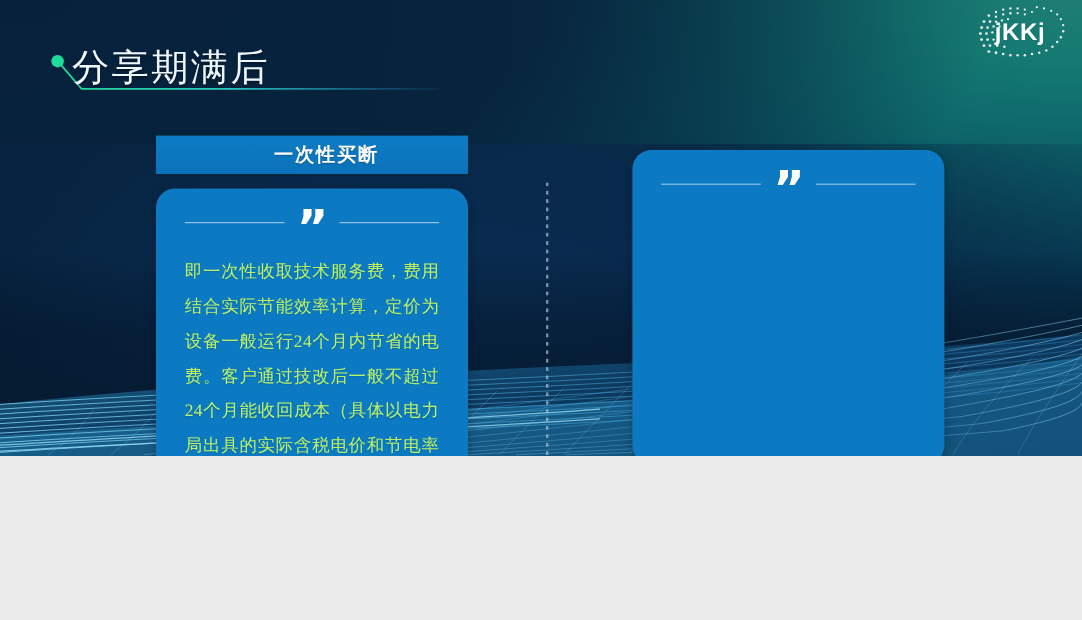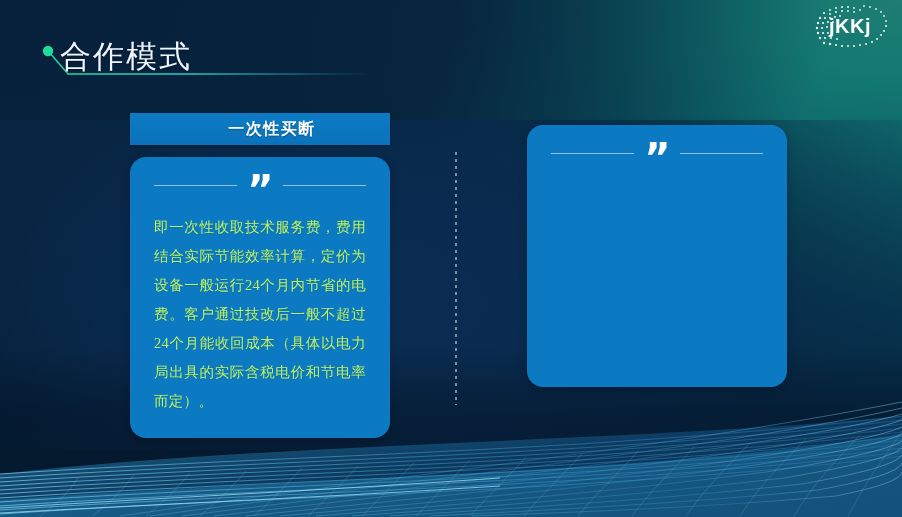--- a/index.html
+++ b/index.html
@@ -1,21 +1,21 @@
 <!DOCTYPE html>
 <html><head>
 <meta charset="utf-8">
 <style>
   * { margin:0; padding:0; box-sizing:border-box; }
   html,body { width:902px; height:517px; background:#ececec; }
   body { font-family:"Liberation Sans","DejaVu Sans",sans-serif; }
 
   .slide {
     position:relative;
-    width:902px; height:517px;
+    width:902px; height:380px;
     overflow:hidden;
     background:#071c33;
   }
 
   
   .bg-base{
     position:absolute; inset:0;
     background:
       radial-gradient(130% 115% at 100% 0%, #1e7d74 0%, #147a72 12%, #0e6a6c 24%, #0a5260 38%, #073a52 52%, #052b45 66%, #042138 80%, #03182c 100%);
   }
@@ -288,21 +288,21 @@
       <defs>
         <linearGradient id="lineGrad" x1="0" y1="0" x2="1" y2="0">
           <stop offset="0" stop-color="#1edc9a"></stop>
           <stop offset="0.45" stop-color="#27c9c0"></stop>
           <stop offset="1" stop-color="#2aa7d8" stop-opacity="0.05"></stop>
         </linearGradient>
       </defs>
       <path d="M11,12 L30,34 L328,34" stroke="url(#lineGrad)" stroke-width="1.4" fill="none"></path>
       <circle cx="10" cy="11" r="5.2" fill="#1edc9a"></circle>
     </svg>
-    <div class="title-text">合作模式</div>
+    <div class="title-text">分享期满后</div>
   </div>
 
   <div class="divider"></div>
 
   <div class="col col-left card-left">
     <div class="card-header">
       <span class="card-header-label">一次性买断</span>
     </div>
     <div class="card-body">
       <div class="quote-row">

